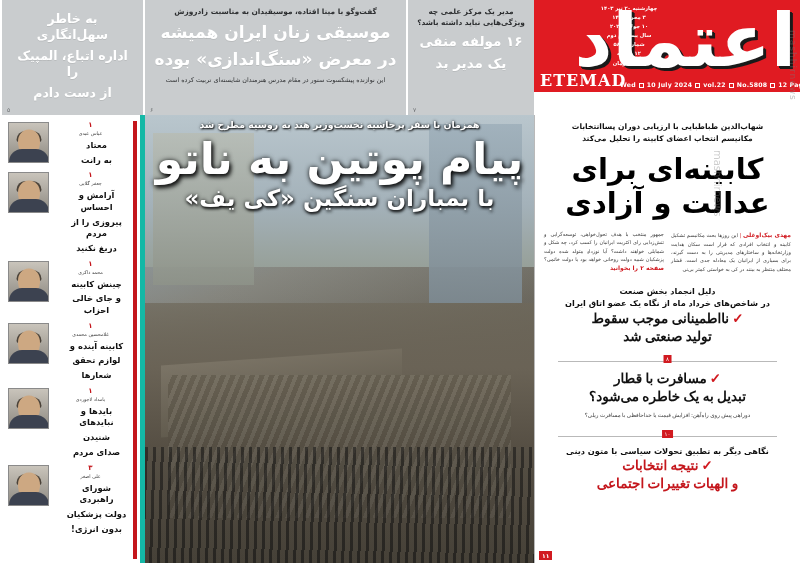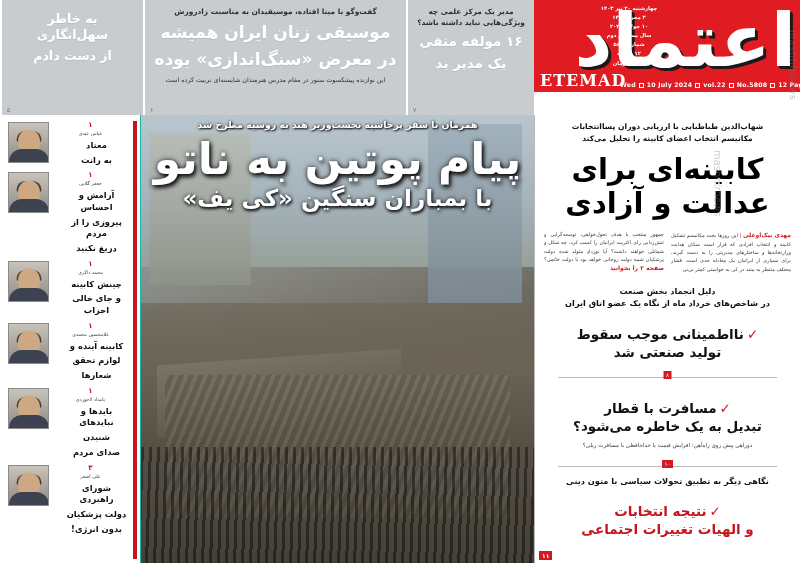--- a/index.html
+++ b/index.html
@@ -73,36 +73,36 @@
   }
   .lead-kicker { font-size: 7.6px; line-height: 1.62; color: #111; font-weight: bold; margin-bottom: 6px; }
   .lead-title { font-size: 29px; font-weight: bold; color: #000; line-height: 1.18; }
   .lead-title .l2 { display: block; }
   .byline-row { display: flex; direction: rtl; margin-top: 10px; gap: 7px; }
   .byline-col { flex: 1 1 50%; font-size: 5.1px; line-height: 1.62; text-align: justify; color: #3b3b3b; }
   .byline-name { color: #d11a20; font-weight: bold; font-size: 6px; }
   .byline-sep { color: #d11a20; }
   .readmore { color: #d11a20; font-weight: bold; font-size: 6px; }
   .section-head { font-size: 8.2px; font-weight: bold; line-height: 1.55; margin-top: 12px; color: #111; }
-  .check-item { margin-top: 16px; }
+  .check-item { margin-top: 0; font-family: Liberation Serif, serif; }
   .check-item .ct { font-size: 13.5px; font-weight: bold; color: #111; line-height: 1.3; }
   .check { color: #d11a20; font-weight: bold; margin-left: 3px; }
   .check-item.red .ct { color: #c4161c; }
   .deck { font-size: 5.6px; color: #3b3b3b; margin-top: 6px; line-height: 1.5; }
   .rule { position: relative; height: 14px; margin: 9px 0 2px; }
   .rule:before { content: ""; position: absolute; top: 7px; left: 14px; right: 14px;
     height: 1px; background: #b9b9b9; }
   .rule .num { position: absolute; top: 1px; left: 50%; transform: translateX(-50%);
     background: #d11a20; color: #fff; font-size: 5.5px; padding: 1px 3px; line-height: 1.1; }
   .cornernum { position: absolute; bottom: 3px; left: 4px; background: #d11a20; color: #fff;
     font-size: 6px; padding: 1px 3px; font-weight: bold; }
 
   
   .centercol { flex: 1 1 auto; position: relative; overflow: hidden;
-    border-left: 1px solid #14b8a6; }
+    border-left: 5px solid #14b8a6; }
   .photo {
     position: absolute; inset: 0;
     background:
       linear-gradient(180deg, rgba(120,132,140,.25) 0%, rgba(90,96,100,.15) 40%, rgba(60,60,58,.35) 100%),
       linear-gradient(160deg, #8fa3ad 0%, #9aa7ad 18%, #8d8c83 35%, #6f6a5e 55%, #5e574c 72%, #4a4439 100%);
   }
   .photo .sky { position: absolute; left: 0; top: 0; right: 0; height: 34%;
     background: linear-gradient(180deg, #b9c6cd 0%, #a3b1b9 60%, #97a099 100%); }
   .photo .bldgL { position: absolute; left: 2%; top: 4%; width: 26%; height: 34%;
     background: linear-gradient(180deg,#b7bcb4,#8e9389); opacity:.85; }
@@ -189,20 +189,21 @@
     <div class="teaser t-2">
       <div class="kicker">گفت‌وگو با مینا افتاده، موسیقیدان به مناسبت زادروزش</div>
       <div class="big">موسیقی زنان ایران همیشه</div>
       <div class="big">در معرض «سنگ‌اندازی» بوده</div>
       <div class="sub">این نوازنده پیشکسوت ستور در مقام مدرس هنرمندان شایسته‌ای تربیت کرده است</div>
       <div class="pagenum">۶</div>
     </div>
 
     <div class="teaser t-1">
       <div class="big">به خاطر سهل‌انگاری</div>
+      <div class="big">اداره اتباع، المپیک را</div>
       <div class="big">از دست دادم</div>
       <div class="pagenum">۵</div>
     </div>
   </div>
 
   <div class="body-row">
 
     <div class="leftcol">
       <div class="lead-kicker">
         <div>شهاب‌الدین طباطبایی با ارزیابی دوران پساانتخابات</div>

